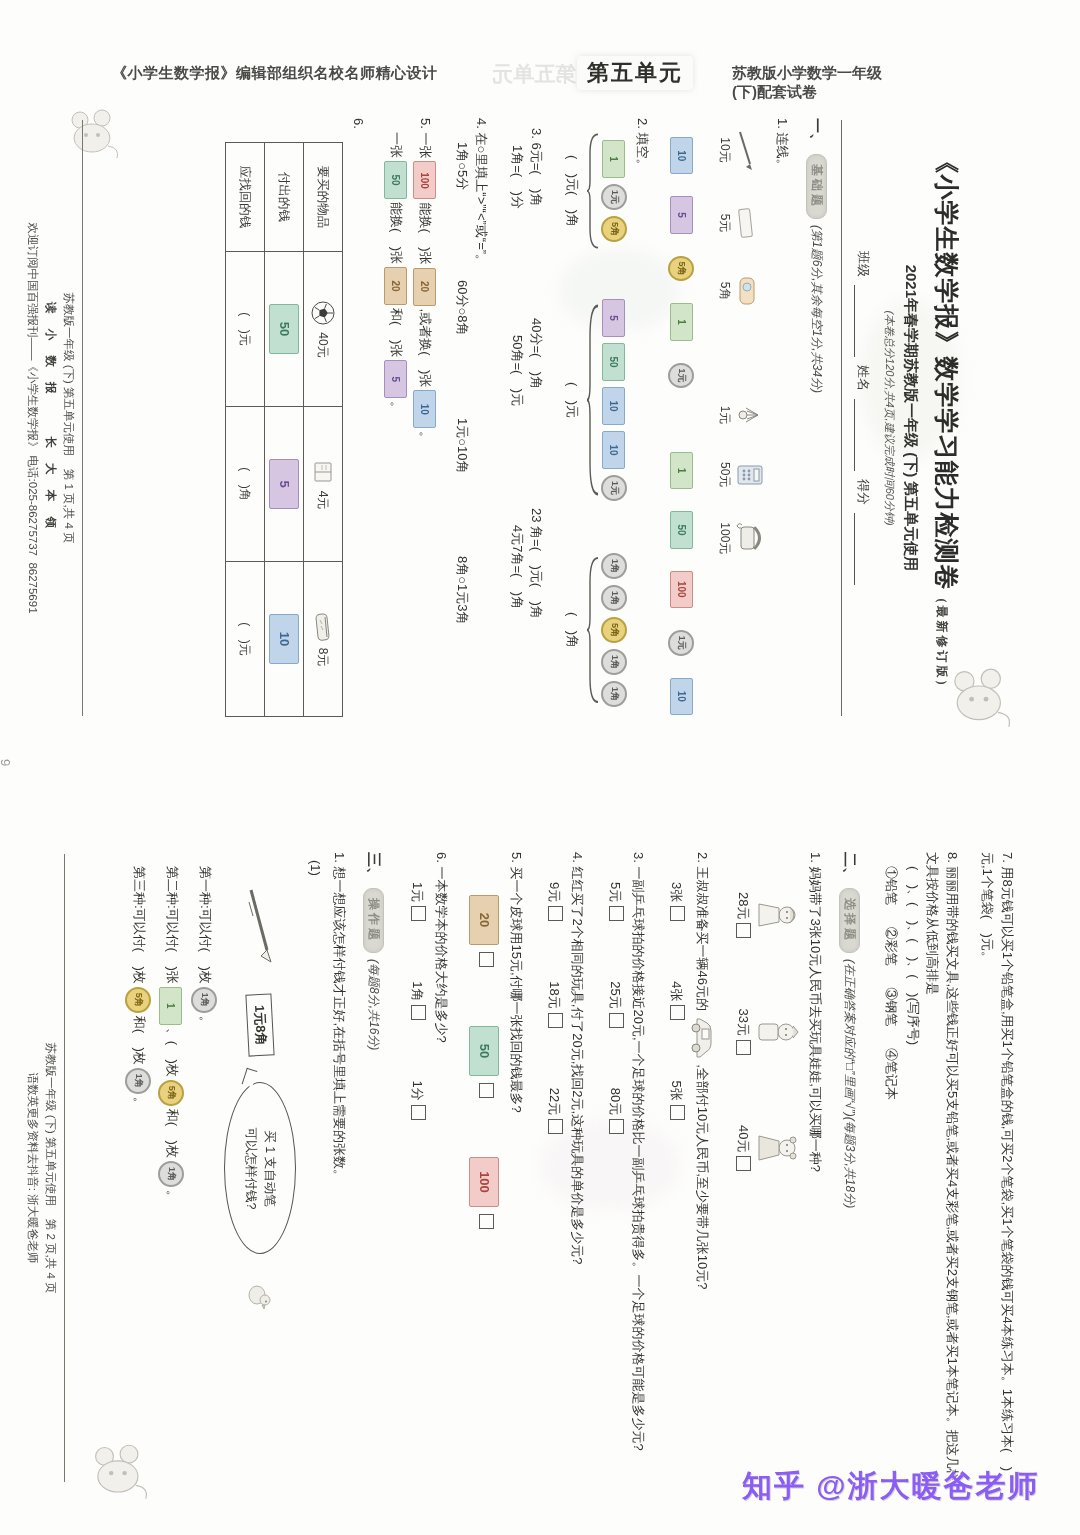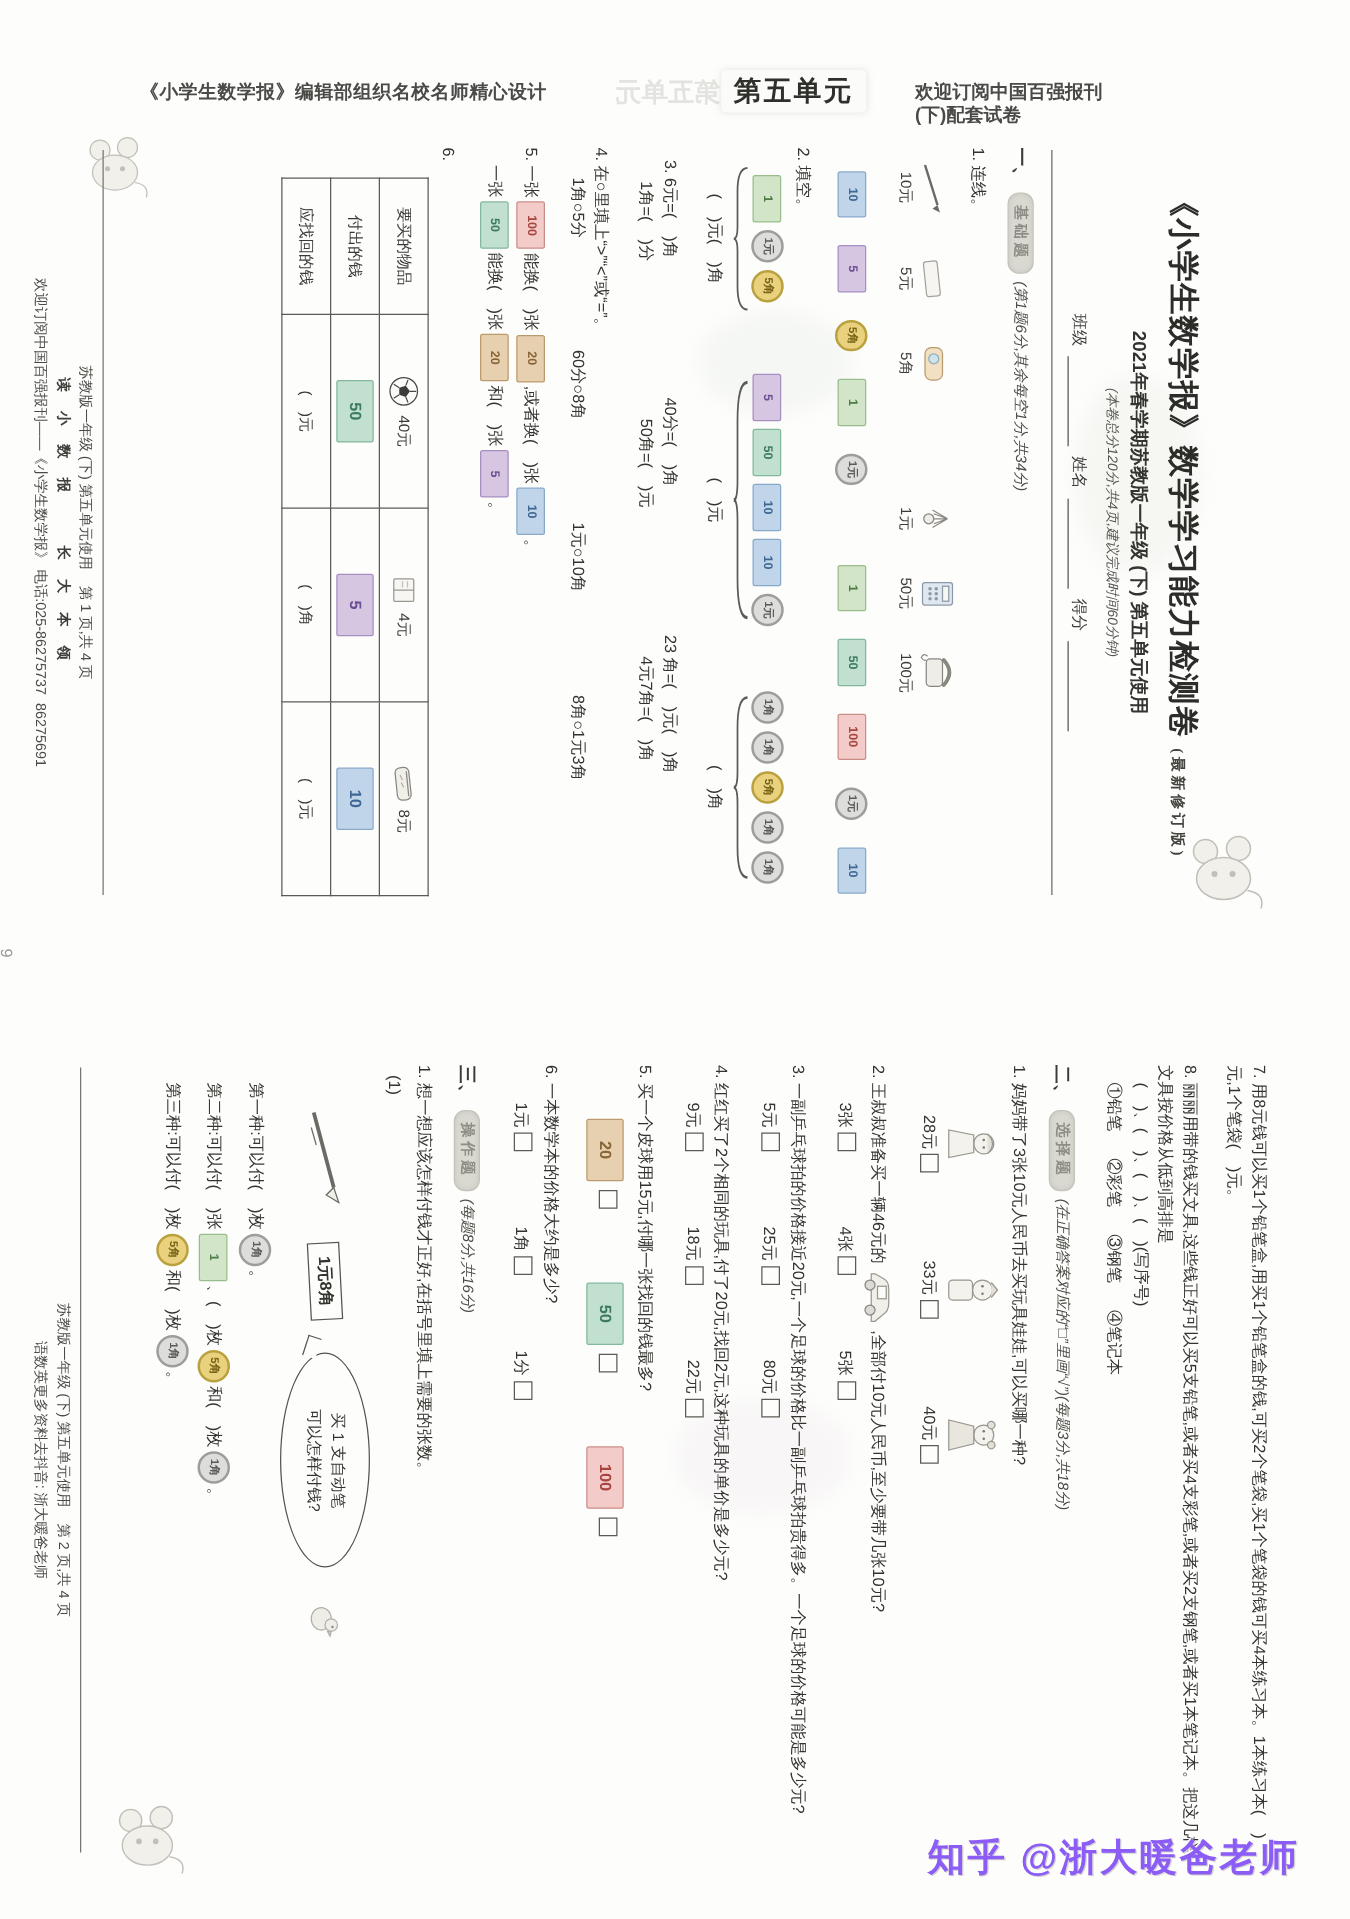--- a/index.html
+++ b/index.html
@@ -98,21 +98,21 @@
 <body>
 
 <div class="scan-smudge" style="left:560px;top:250px;width:120px;height:80px;background:rgba(190,205,190,.12);"></div>
 <div class="scan-smudge" style="left:540px;top:1120px;width:140px;height:90px;background:rgba(205,190,200,.10);"></div>
 <div class="scan-smudge" style="left:860px;top:300px;width:100px;height:160px;background:rgba(200,200,185,.12);"></div>
 
 <div class="header">
   <span class="h-left pre">《小学生数学报》编辑部组织名校名师精心设计</span>
   <span class="h-ghost pre">第五单元</span>
   <span class="h-center pre">第五单元</span>
-  <span class="h-right pre">欢迎订阅中国百强报刊(下)配套试卷</span>
+  <span class="h-right pre">苏教版小学数学一年级(下)配套试卷</span>
 </div>
 
 <svg class="mouse" style="left:58px;top:104px;" width="70" height="60" viewBox="0 0 70 60">
   <circle cx="22" cy="16" r="8" fill="#efede8" stroke="#b3b0a8"></circle>
     <circle cx="44" cy="14" r="8" fill="#efede8" stroke="#b3b0a8"></circle>
   <ellipse cx="34" cy="34" rx="18" ry="14" fill="#efede8" stroke="#b3b0a8"></ellipse>
   <circle cx="28" cy="31" r="2" fill="#b3b0a8"></circle>
     <circle cx="40" cy="31" r="2" fill="#b3b0a8"></circle>
   <path d="M50 42 q12 2 9 12" fill="none" stroke="#b3b0a8"></path>
 </svg>

